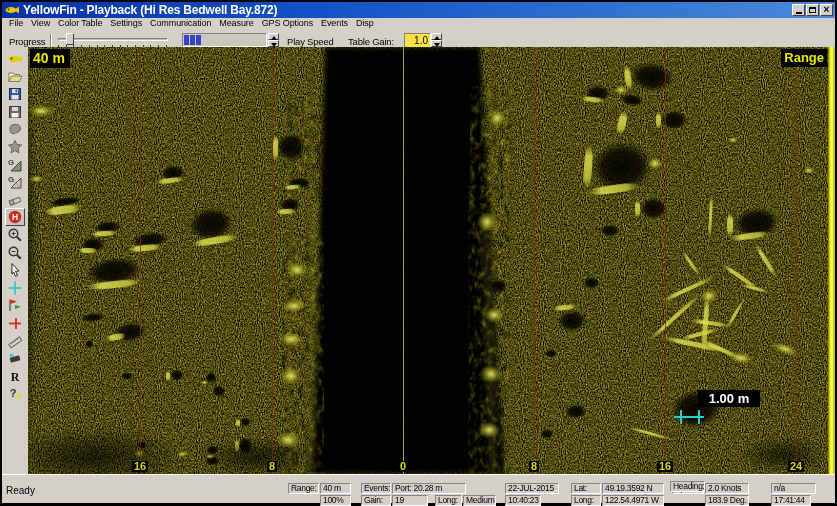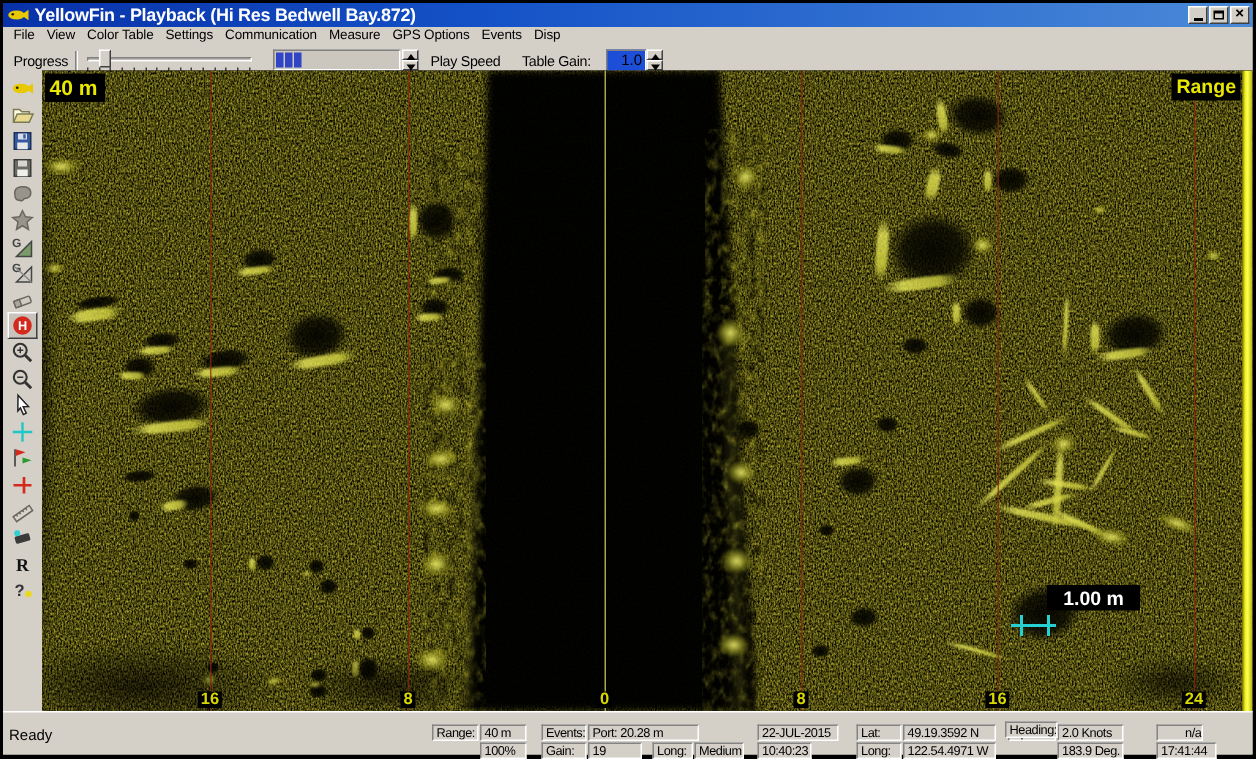--- a/index.html
+++ b/index.html
@@ -34,21 +34,21 @@
     border:1px solid; border-color:#808080 #fff #fff #808080; background:#cbc7bf; padding:1px; display:flex; gap:1px; }
   .pblock { width:5px; height:10px; background:#2f45c5; }
   .spinner { position:absolute; width:11px; height:14px; top:1px; display:flex; flex-direction:column; }
   .spin-btn { flex:1; background:#d4d0c8; border:1px solid; border-color:#fff #404040 #404040 #fff; position:relative; }
   .spin-btn.up::after { content:""; position:absolute; left:2px; top:2px; border-left:3px solid transparent;
     border-right:3px solid transparent; border-bottom:4px solid #000; }
   .spin-btn.down::after { content:""; position:absolute; left:2px; top:2px; border-left:3px solid transparent;
     border-right:3px solid transparent; border-top:4px solid #000; }
   .gain-input { position:absolute; left:402px; top:1px; width:27px; height:15px;
     border:1px solid; border-color:#808080 #fff #fff #808080; font-size:10px; text-align:right;
-    font-family:"Liberation Sans",sans-serif; padding-right:2px; background:#1d4ed8; }
+    font-family:"Liberation Sans",sans-serif; padding-right:2px; background:#fde047; }
   .sidebar { position:absolute; left:0; top:45px; width:26px; height:427px; background:#d4d0c8; }
   .tool-btn { position:absolute; left:3px; width:20px; height:18px; display:flex; align-items:center; justify-content:center; }
   .tool-btn.active { border:1px solid; border-color:#fff #404040 #404040 #fff; background:#c8c4bc; }
   .sonar { position:absolute; left:26px; top:45px; width:807px; height:427px; background:#000; overflow:hidden; }
   .noise-svg { position:absolute; left:0; top:0; }
   .features { position:absolute; left:0; top:0; width:100%; height:100%; }
   .f-shadow { position:absolute; border-radius:46% 54% 52% 48%;
     background:radial-gradient(closest-side, rgba(2,2,0,0.93), rgba(4,4,0,0.8) 60%, rgba(10,10,0,0) 96%); filter:blur(0.5px); }
   .f-bright { position:absolute; border-radius:50% 45% 55% 50%;
     background:radial-gradient(closest-side, rgba(238,238,105,0.9), rgba(165,165,35,0.5) 60%, rgba(120,120,15,0)); filter:blur(0.7px); }
@@ -451,21 +451,21 @@
     <div id="status-fields">
         <div class="sfield" style="left: 286px; width: 31px; top: 8px;">Range:</div>
         <div class="sfield" style="left: 318px; width: 31px; top: 8px;">40 m</div>
         <div class="sfield" style="left: 359px; width: 30px; top: 8px;">Events:</div>
         <div class="sfield" style="left: 390px; width: 74px; top: 8px;">Port: 20.28 m</div>
         <div class="sfield" style="left: 503px; width: 54px; top: 8px;">22-JUL-2015</div>
         <div class="sfield" style="left: 569px; width: 30px; top: 8px;">Lat:</div>
         <div class="sfield" style="left: 600px; width: 62px; top: 8px;">49.19.3592 N</div>
         <div class="sfield" style="left: 670px; width: 32px; top: 8px;">Speed:</div>
         <div class="sfield" style="left: 703px; width: 44px; top: 8px;">2.0 Knots</div>
-        <div class="sfield" style="left: 769px; width: 31px; top: 8px; text-align: right;">n/a</div>
+        <div class="sfield" style="left: 769px; width: 45px; top: 8px;">n/a</div>
         <div class="sfield" style="left: 286px; width: 31px; top: 20px; margin-top: 15px;">Zoom:</div>
         <div class="sfield" style="left: 318px; width: 31px; top: 20px;">100%</div>
         <div class="sfield" style="left: 359px; width: 30px; top: 20px;">Gain:</div>
         <div class="sfield" style="left: 390px; width: 36px; top: 20px;">19</div>
         <div class="sfield" style="left: 433px; width: 27px; top: 20px;">Long:</div>
         <div class="sfield" style="left: 461px; width: 33px; top: 20px;">Medium</div>
         <div class="sfield" style="left: 503px; width: 36px; top: 20px;">10:40:23</div>
         <div class="sfield" style="left: 569px; width: 30px; top: 20px;">Long:</div>
         <div class="sfield" style="left: 600px; width: 62px; top: 20px;">122.54.4971 W</div>
         <div class="sfield" style="left: 668px; width: 35px; top: 6px;">Heading:</div>

